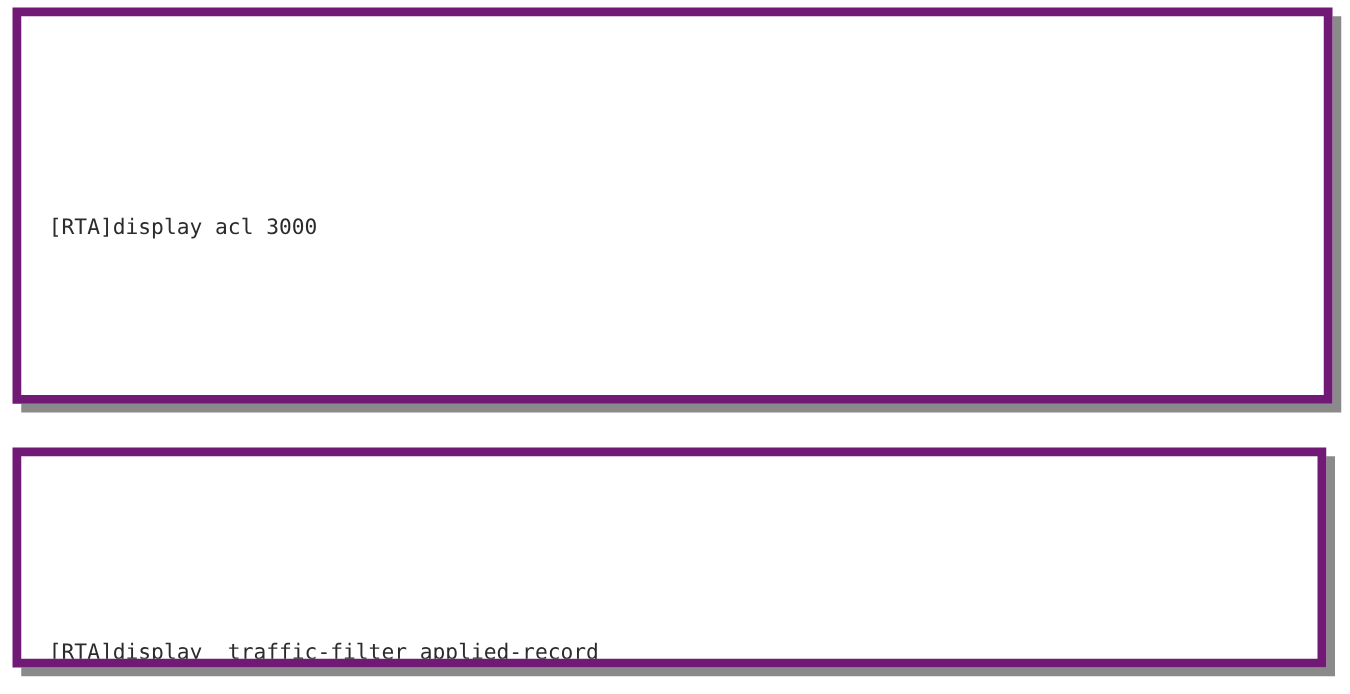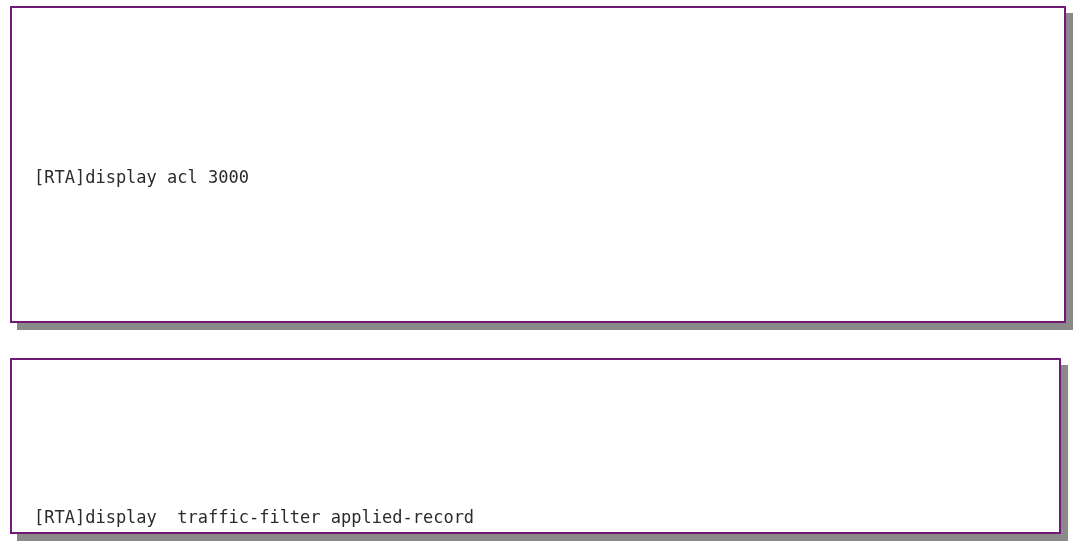--- a/index.html
+++ b/index.html
@@ -12,21 +12,21 @@
     height: 555px;
     background: #ffffff;
     font-family: "DejaVu Sans Mono", "Liberation Mono", monospace;
     overflow: hidden;
     position: relative;
   }
 
   .console-panel {
     position: absolute;
     background: #ffffff;
-    border: 2px solid #701a75;
+    border: 7px solid #701a75;
     box-sizing: border-box;
     box-shadow: 7px 7px 0 0 #8a8a8a;
     overflow: hidden;
   }
 
   #panel-acl {
     left: 10px;
     top: 6px;
     width: 1056px;
     height: 317px;

